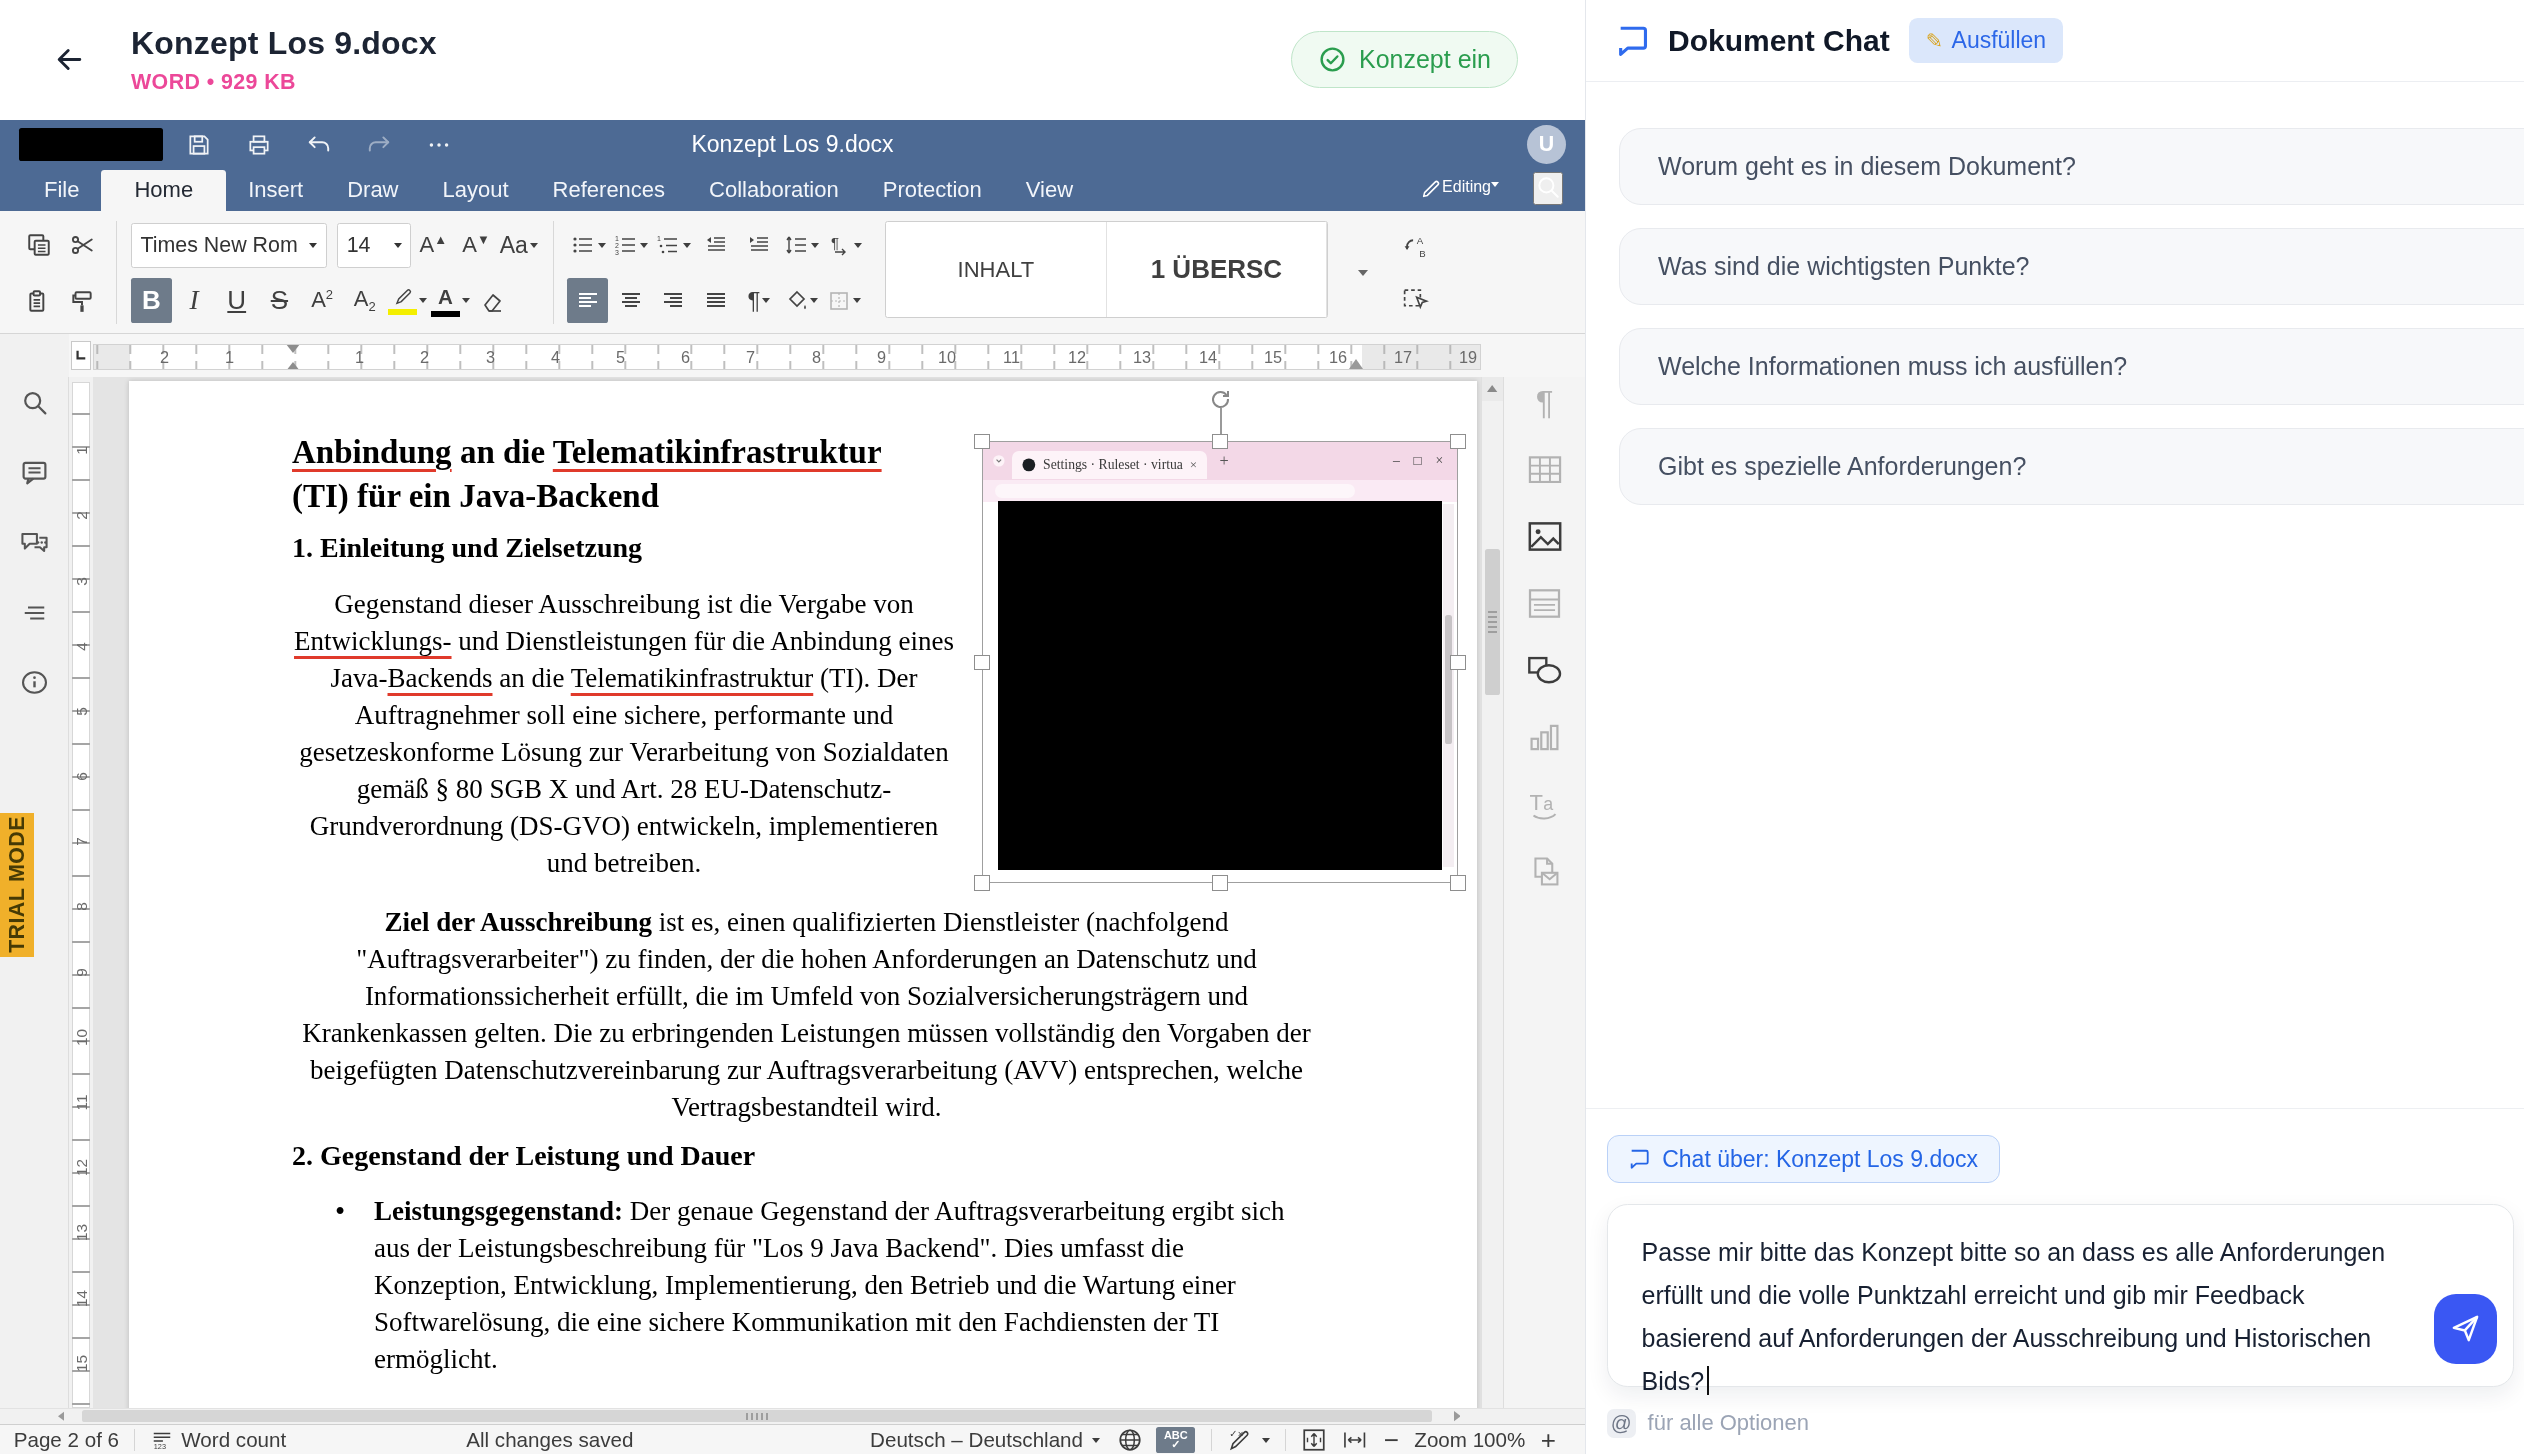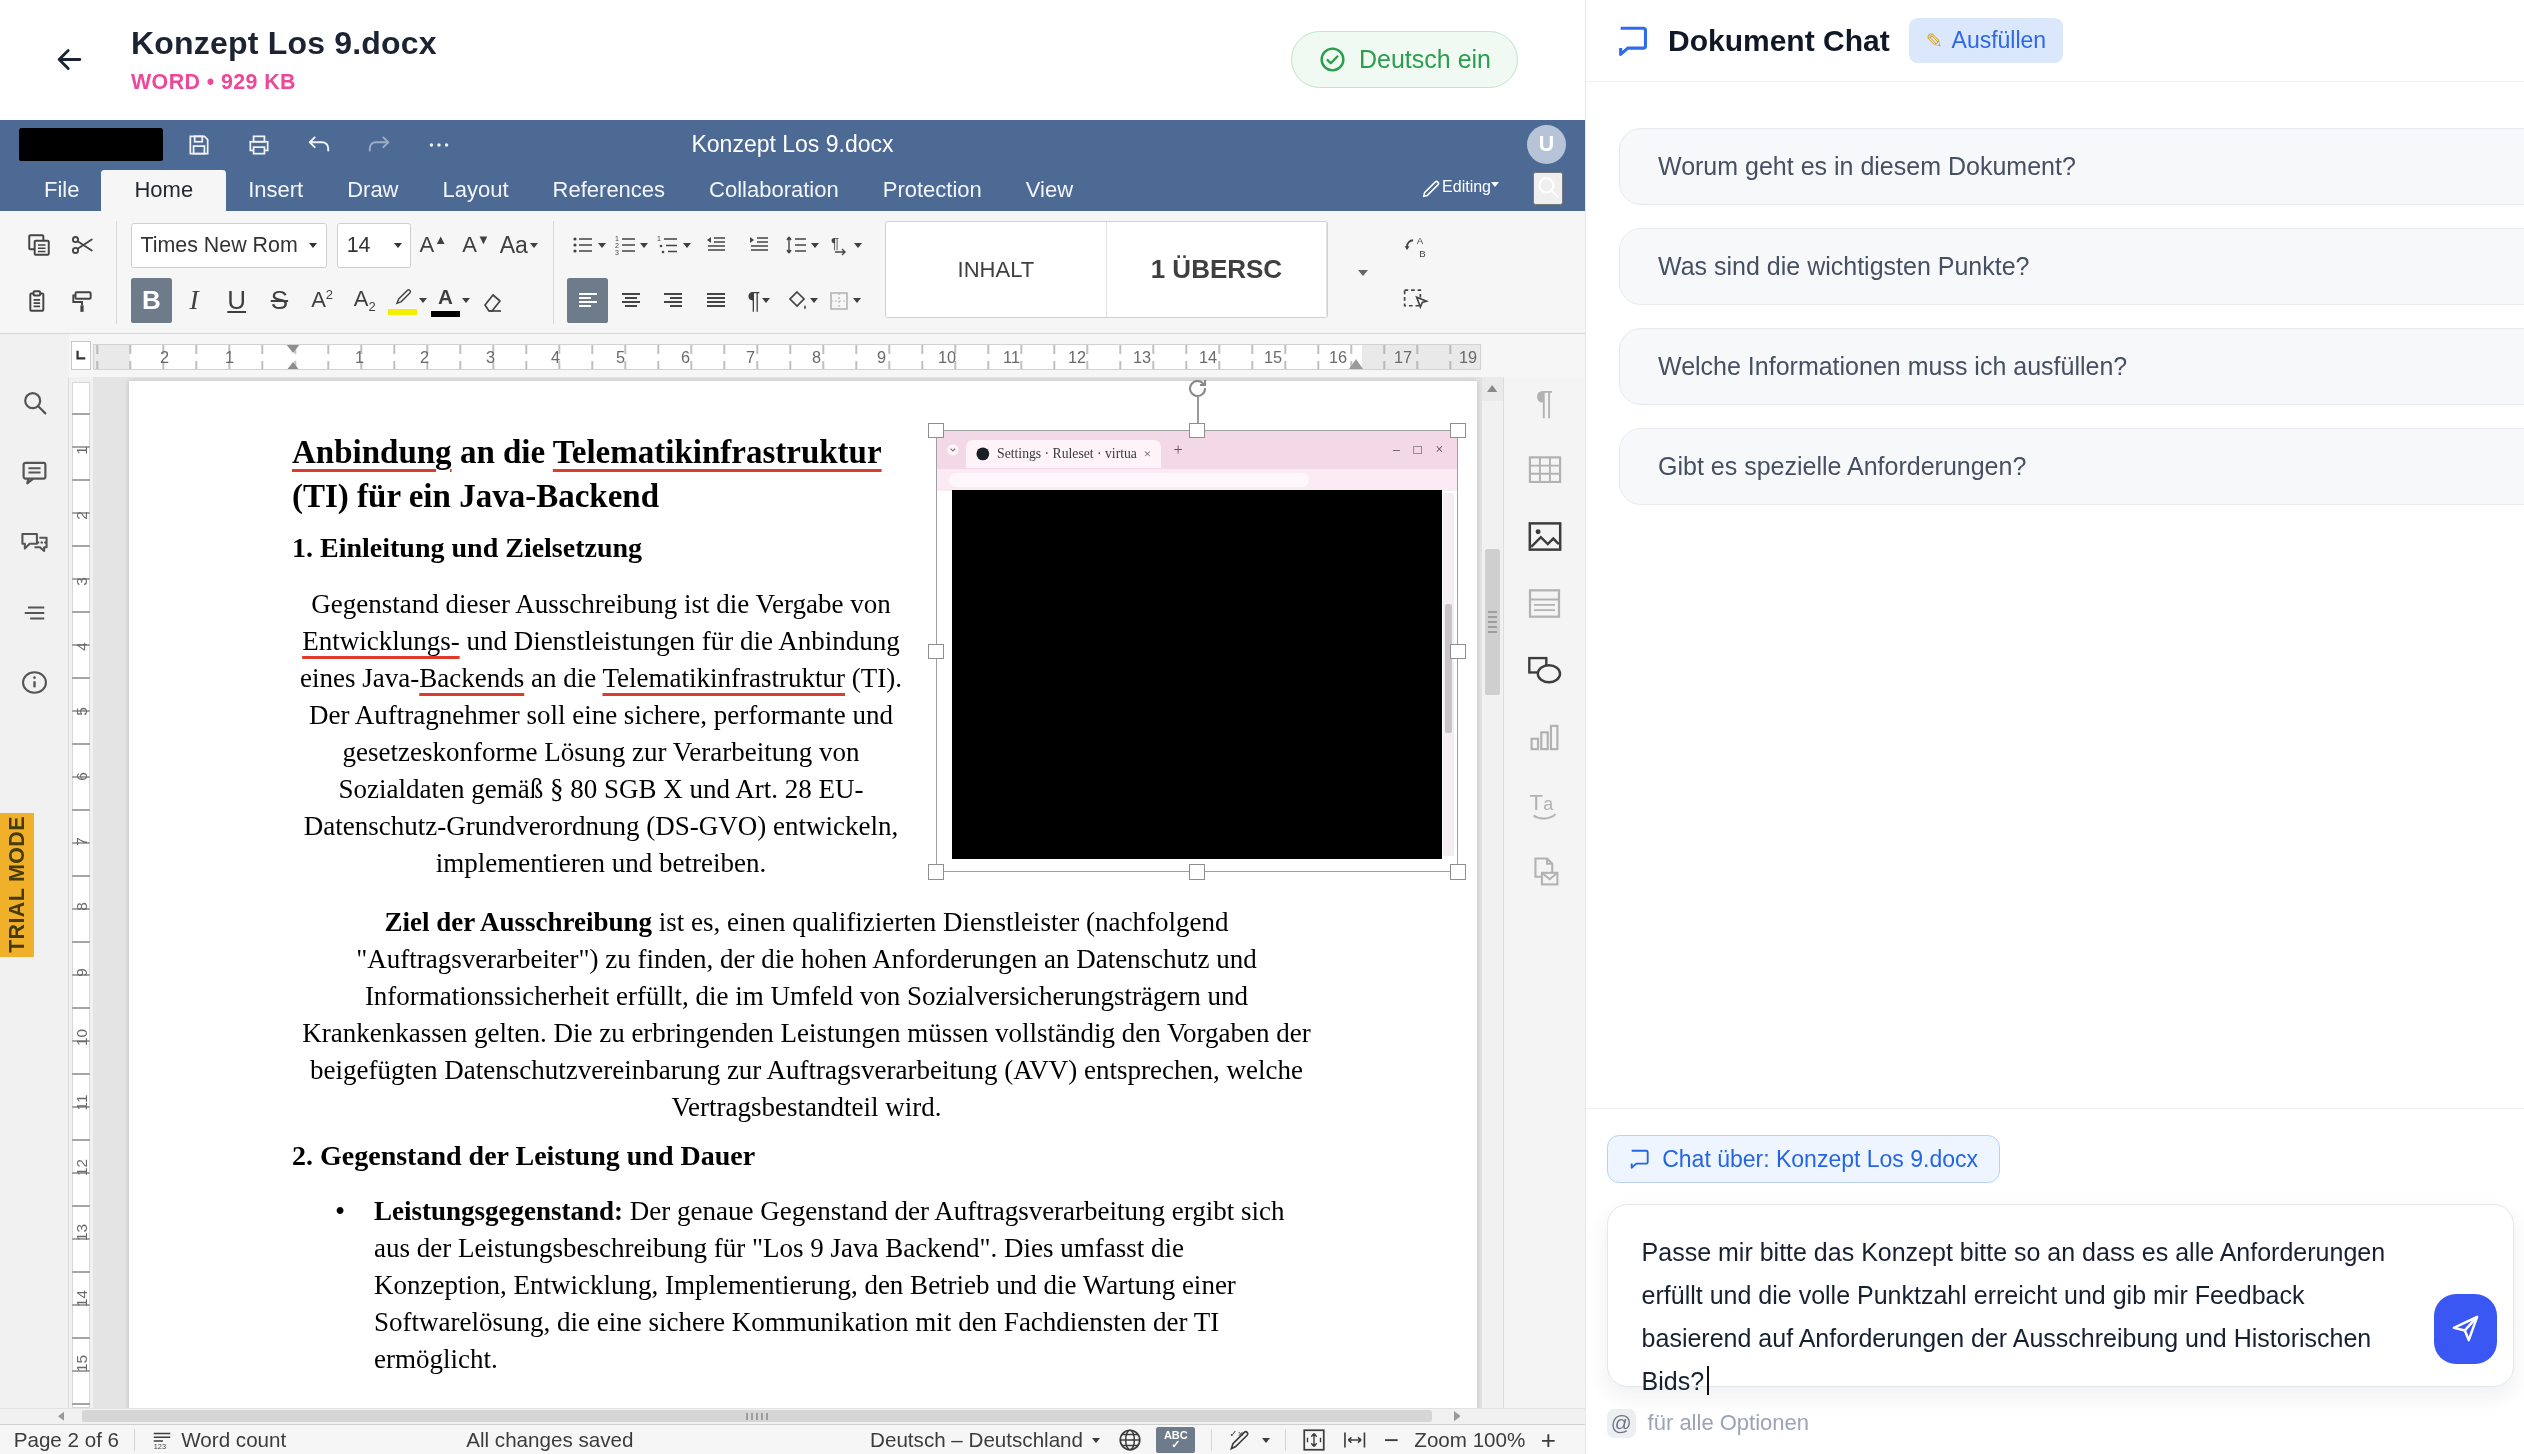--- a/index.html
+++ b/index.html
@@ -91,21 +91,21 @@
   .h2{font-size:28px;font-weight:700;line-height:34px;margin-top:13px;margin-bottom:20.6px}
   .para{font-size:27px;line-height:37px;text-align:center}
   .para+.para{margin-top:22px}
   .err{text-decoration:underline;text-decoration-color:#e03a2b;text-decoration-thickness:3px;text-underline-offset:6px}
   .b{font-weight:700}
   ul.doclist{list-style:none;margin-top:13.7px;padding-left:82px}
   ul.doclist li{position:relative;font-size:27px;line-height:37px;margin-bottom:17px}
   ul.doclist li::before{content:"•";position:absolute;left:-39px;font-size:29px}
 
   
-  .shot{float:right;width:522px;height:442px;margin:0 -137px 17px 26px;position:relative;background:#fff;border:0.9px solid #9f9f9f}
+  .shot{float:right;width:476px;height:442px;margin:11px -137px 17px 26px;position:relative;background:#fff;border:0.9px solid #9f9f9f}
   .chrome{height:38px;background:#f3d8e7;border-radius:2.6px 2.6px 0 0;display:flex;align-items:center;padding:0 8.6px;gap:6.9px}
   .tabchip{display:flex;align-items:center;gap:6.9px;background:#fdf3f8;height:28px;margin-top:7.7px;border-radius:6.9px 6.9px 0 0;padding:0 10.3px;max-width:257px}
   .tabchip .tt{font-size:13.7px;color:#3a3a3a;white-space:nowrap;overflow:hidden}
   .tabchip .tx{font-size:13px;color:#555}
   .newtab{font-size:16.3px;color:#555;margin-left:5.1px}
   .winctl{margin-left:auto;display:flex;gap:13.7px;font-size:13.7px;color:#444;padding-right:5.1px}
   .addr{height:21.4px;background:#faeaf4;display:flex;align-items:center;padding:0 12px}
   .addr .pill{width:360px;height:14.6px;border-radius:7.7px;background:#fdf6fa}
   .shotbody{position:absolute;left:15.4px;right:15.4px;top:59px;bottom:12px;background:#000}
   .innscroll{position:absolute;right:3.4px;top:62px;bottom:15.4px;width:10.3px;background:#f4eef2}
@@ -169,21 +169,21 @@
       </button>
       <div class="fh-titles">
         <div class="fh-title">Konzept Los 9.docx</div>
         <div class="fh-sub">WORD • 929 KB</div>
       </div>
       <div class="autosave">
         <svg width="29" height="29" viewBox="0 0 24 24">
             <circle cx="12" cy="12" r="9" fill="none" stroke="#2a9d4e" stroke-width="2"></circle>
             <path d="M8 12.5l2.6 2.6L16 9.5" fill="none" stroke="#2a9d4e" stroke-width="2" stroke-linecap="round" stroke-linejoin="round"></path>
           </svg>
-        <span>Deutsch ein</span>
+        <span>Konzept ein</span>
       </div>
     </header>
 
     <div class="tb1">
       <div class="redact"></div>
       <button class="ic">
           <svg width="26" height="26" viewBox="0 0 24 24">
             <path d="M4 4h13l3 3v13H4z" fill="none" stroke="#fff" stroke-width="1.6"></path>
             <rect x="8" y="4" width="7" height="5" fill="none" stroke="#fff" stroke-width="1.6"></rect>
             <rect x="7" y="13" width="10" height="7" fill="none" stroke="#fff" stroke-width="1.6"></rect>

